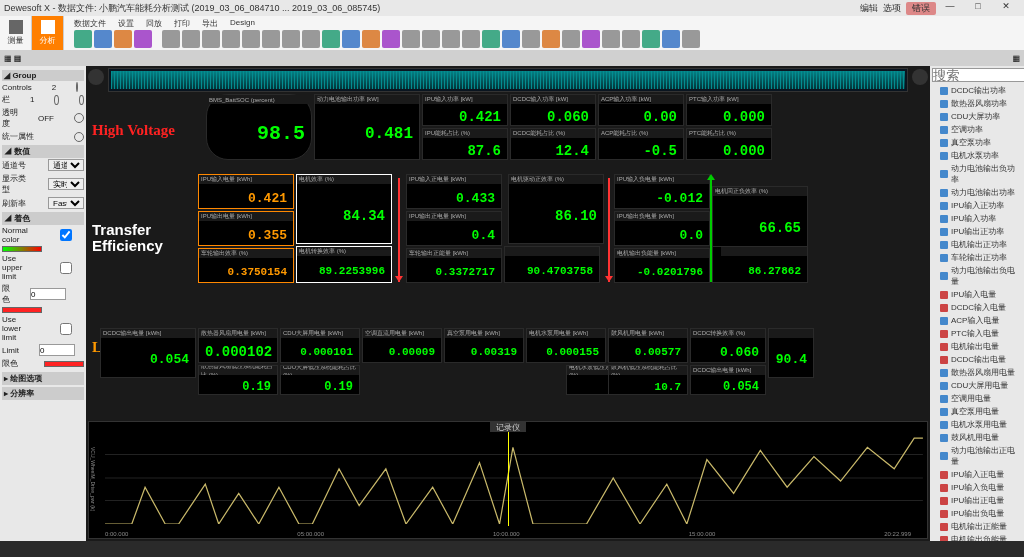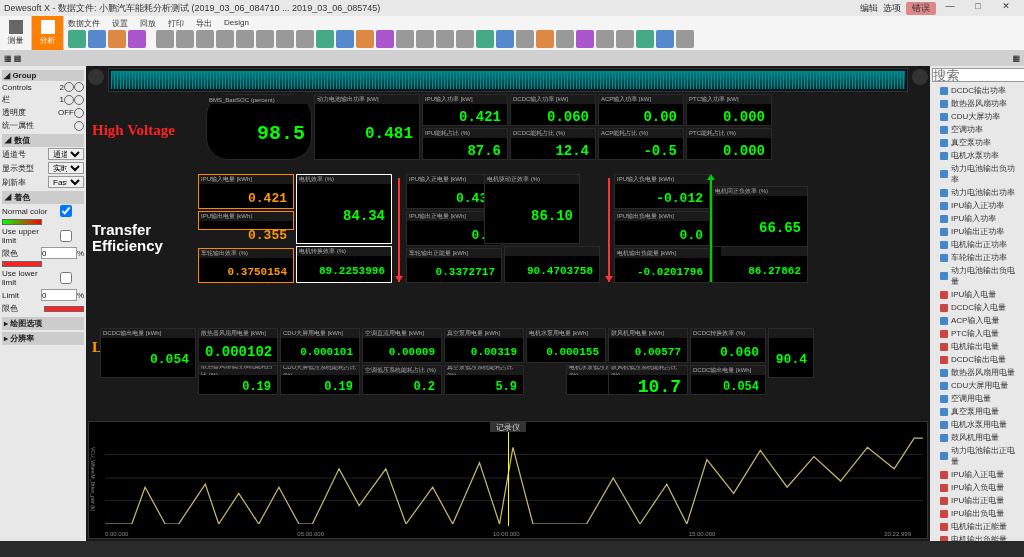--- a/index.html
+++ b/index.html
@@ -8,32 +8,32 @@
 .titlebar { height: 16px; background: #e8e8e8; display: flex; align-items: center; padding: 0 4px; color: #333; font-size: 9px; }
 .titlebar .spacer { flex: 1; }
 .titlebar .btn { width: 28px; height: 14px; text-align: center; font-size: 9px; }
 .titlebar .err { background:#d88; padding:0 6px; border-radius:2px;}
 
 .tabbar { height: 34px; background: #f5f5f5; display: flex; align-items: stretch; }
 .tab { width: 32px; display:flex; flex-direction:column; align-items:center; justify-content:center; font-size:8px; color:#333; border-right:1px solid #ccc;}
 .tab.active { background:#ff7f00; color:#fff;}
 .tab .ic { width:14px; height:14px; background:#666; margin-bottom:1px;}
 .tab.active .ic { background:#fff;}
-.toolbar-icons { flex:1; display:flex; align-items:center; gap:3px; padding-left:4px;}
+.toolbar-icons { flex:1; display:flex; align-items:center; gap:3px; padding-left:10px;}
 .ticon { width:18px; height:18px; background:#999; border-radius:2px;}
 .ticon.c1{background:#4a8;} .ticon.c2{background:#58c;} .ticon.c3{background:#d84;} .ticon.c4{background:#a5c;}
 
 .panelbar { height:16px; background:#d0d0d0; display:flex; align-items:center; font-size:8px; padding:0 4px;}
 .panelbar .sp { flex:1; }
 
 .main { display:flex; height: 475px; }
 
 .sidebar-left { width: 86px; background:#e8e8e8; padding:2px; font-size:8px; color:#222; overflow:hidden;}
 .sidebar-left .hdr { background:#ccc; padding:1px 2px; font-weight:bold; margin-top:2px;}
-.sidebar-left .row { display:flex; align-items:center; padding:1px 0; gap:0;}
+.sidebar-left .row { display:flex; align-items:center; padding:1px 0; gap:20px;}
 .sidebar-left .row .lab { flex:1; }
 .sidebar-left .circ { width:10px; height:10px; border:1px solid #666; border-radius:50%; display:inline-block;}
 .sidebar-left select, .sidebar-left input { font-size:8px; width:36px; height:12px; border:1px solid #999;}
 .colorbox { width:40px; height:6px; border:1px solid #666; }
 .cb-green{background:linear-gradient(90deg,#0f0,#f00);} .cb-red{background:#f22;}
 
 .center { flex:1; background:#1a1a1a; display:flex; flex-direction:column; overflow:hidden;}
 .wave-strip { height:24px; background:#0a1520; margin:2px; position:relative; border:1px solid #333;}
 .wave-strip::before{content:""; position:absolute; inset:2px; background:repeating-linear-gradient(90deg,#0dd 0 1px,transparent 1px 3px),linear-gradient(#0cc,#044); opacity:.6;}
 .wave-clock { width:16px; height:16px; background:#333; border-radius:50%; position:absolute; top:3px;}
@@ -260,21 +260,21 @@
             <div class="val v-green" style="font-size:14px;line-height:22px">0.000</div>
           </div>
           <div class="cell" style="left: 600px; top: 34px; width: 86px; height: 32px;">
             <div class="hdr2">PTC能耗占比 (%)</div>
             <div class="val v-green" style="font-size:14px;line-height:22px">0.000</div>
           </div>
           <div class="cell b-orange" style="left: 112px; top: 80px; width: 96px; height: 35px;">
             <div class="hdr2">IPU输入电量 [kWh]</div>
             <div class="val v-orange" style="font-size:13px;line-height:25px">0.421</div>
           </div>
-          <div class="cell b-orange" style="left: 112px; top: 117px; width: 96px; height: 19px;">
+          <div class="cell b-orange" style="left: 112px; top: 117px; width: 96px; height: 35px;">
             <div class="hdr2">IPU输出电量 [kWh]</div>
             <div class="val v-orange" style="font-size:13px;line-height:25px">0.355</div>
           </div>
           <div class="cell b-orange" style="left: 112px; top: 154px; width: 96px; height: 35px;">
             <div class="hdr2">车轮输出效率 (%)</div>
             <div class="val v-orange" style="font-size:11px;line-height:25px">0.3750154</div>
           </div>
           <div class="cell b-white" style="left: 210px; top: 80px; width: 96px; height: 70px;">
             <div class="hdr2">电机效率 (%)</div>
             <div class="val v-green" style="font-size:14px;line-height:60px">84.34</div>
@@ -288,21 +288,21 @@
             <div class="val v-green" style="font-size:13px;line-height:25px">0.433</div>
           </div>
           <div class="cell" style="left: 320px; top: 117px; width: 96px; height: 35px;">
             <div class="hdr2">IPU输出正电量 [kWh]</div>
             <div class="val v-green" style="font-size:13px;line-height:25px">0.4</div>
           </div>
           <div class="cell" style="left: 320px; top: 154px; width: 96px; height: 35px;">
             <div class="hdr2">车轮输出正能量 [kWh]</div>
             <div class="val v-green" style="font-size:11px;line-height:25px">0.3372717</div>
           </div>
-          <div class="cell" style="left: 398px; top: 80px; width: 96px; height: 70px;">
+          <div class="cell" style="left: 422px; top: 80px; width: 96px; height: 70px;">
             <div class="hdr2">电机驱动正效率 (%)</div>
             <div class="val v-green" style="font-size:14px;line-height:60px">86.10</div>
           </div>
           <div class="cell" style="left: 418px; top: 152px; width: 96px; height: 37px;">
             <div class="hdr2"></div>
             <div class="val v-green" style="font-size:11px;line-height:27px">90.4703758</div>
           </div>
           <div class="cell" style="left: 528px; top: 80px; width: 96px; height: 35px;">
             <div class="hdr2">IPU输入负电量 [kWh]</div>
             <div class="val v-green" style="font-size:13px;line-height:25px">-0.012</div>
@@ -360,35 +360,27 @@
             <div class="val v-green" style="font-size:13px;line-height:40px">90.4</div>
           </div>
           <div class="cell" style="left: 112px; top: 271px; width: 80px; height: 30px;">
             <div class="hdr2">散热器风扇低压系统能耗占比 (%)</div>
             <div class="val v-green" style="font-size:12px;line-height:20px">0.19</div>
           </div>
           <div class="cell" style="left: 194px; top: 271px; width: 80px; height: 30px;">
             <div class="hdr2">CDU大屏低压系统能耗占比 (%)</div>
             <div class="val v-green" style="font-size:12px;line-height:20px">0.19</div>
           </div>
-          <div class="cell" style="left: 276px; top: 271px; width: 80px; height: 30px;">
-            <div class="hdr2">空调低压系统能耗占比 (%)</div>
-            <div class="val v-green" style="font-size:12px;line-height:20px">0.2</div>
-          </div>
-          <div class="cell" style="left: 358px; top: 271px; width: 80px; height: 30px;">
-            <div class="hdr2">真空泵低压系统能耗占比 (%)</div>
-            <div class="val v-green" style="font-size:12px;line-height:20px">5.9</div>
-          </div>
           <div class="cell" style="left: 440px; top: 271px; width: 80px; height: 30px; margin-left: 40px;">
             <div class="hdr2">电机水泵低压系统能耗占比 (%)</div>
             <div class="val v-green" style="font-size:12px;line-height:20px">0.3</div>
           </div>
           <div class="cell" style="left: 522px; top: 271px; width: 80px; height: 30px;">
             <div class="hdr2">鼓风机低压系统能耗占比 (%)</div>
-            <div class="val v-green" style="font-size:18px;line-height:20px">10.7</div>
+            <div class="val v-green" style="font-size:11px;line-height:20px">10.7</div>
           </div>
           <div class="cell" style="left: 604px; top: 271px; width: 76px; height: 30px;">
             <div class="hdr2">DCDC输出电量 [kWh]</div>
             <div class="val v-green" style="font-size:12px;line-height:20px">0.054</div>
           </div>
           <div class="arrow " style="left: 312px; top: 84px; height: 104px;"></div>
           <div class="arrow " style="left: 522px; top: 84px; height: 104px;"></div>
           <div class="arrow grn" style="left: 624px; top: 84px; height: 104px;"></div>
         </div>
     </div>

